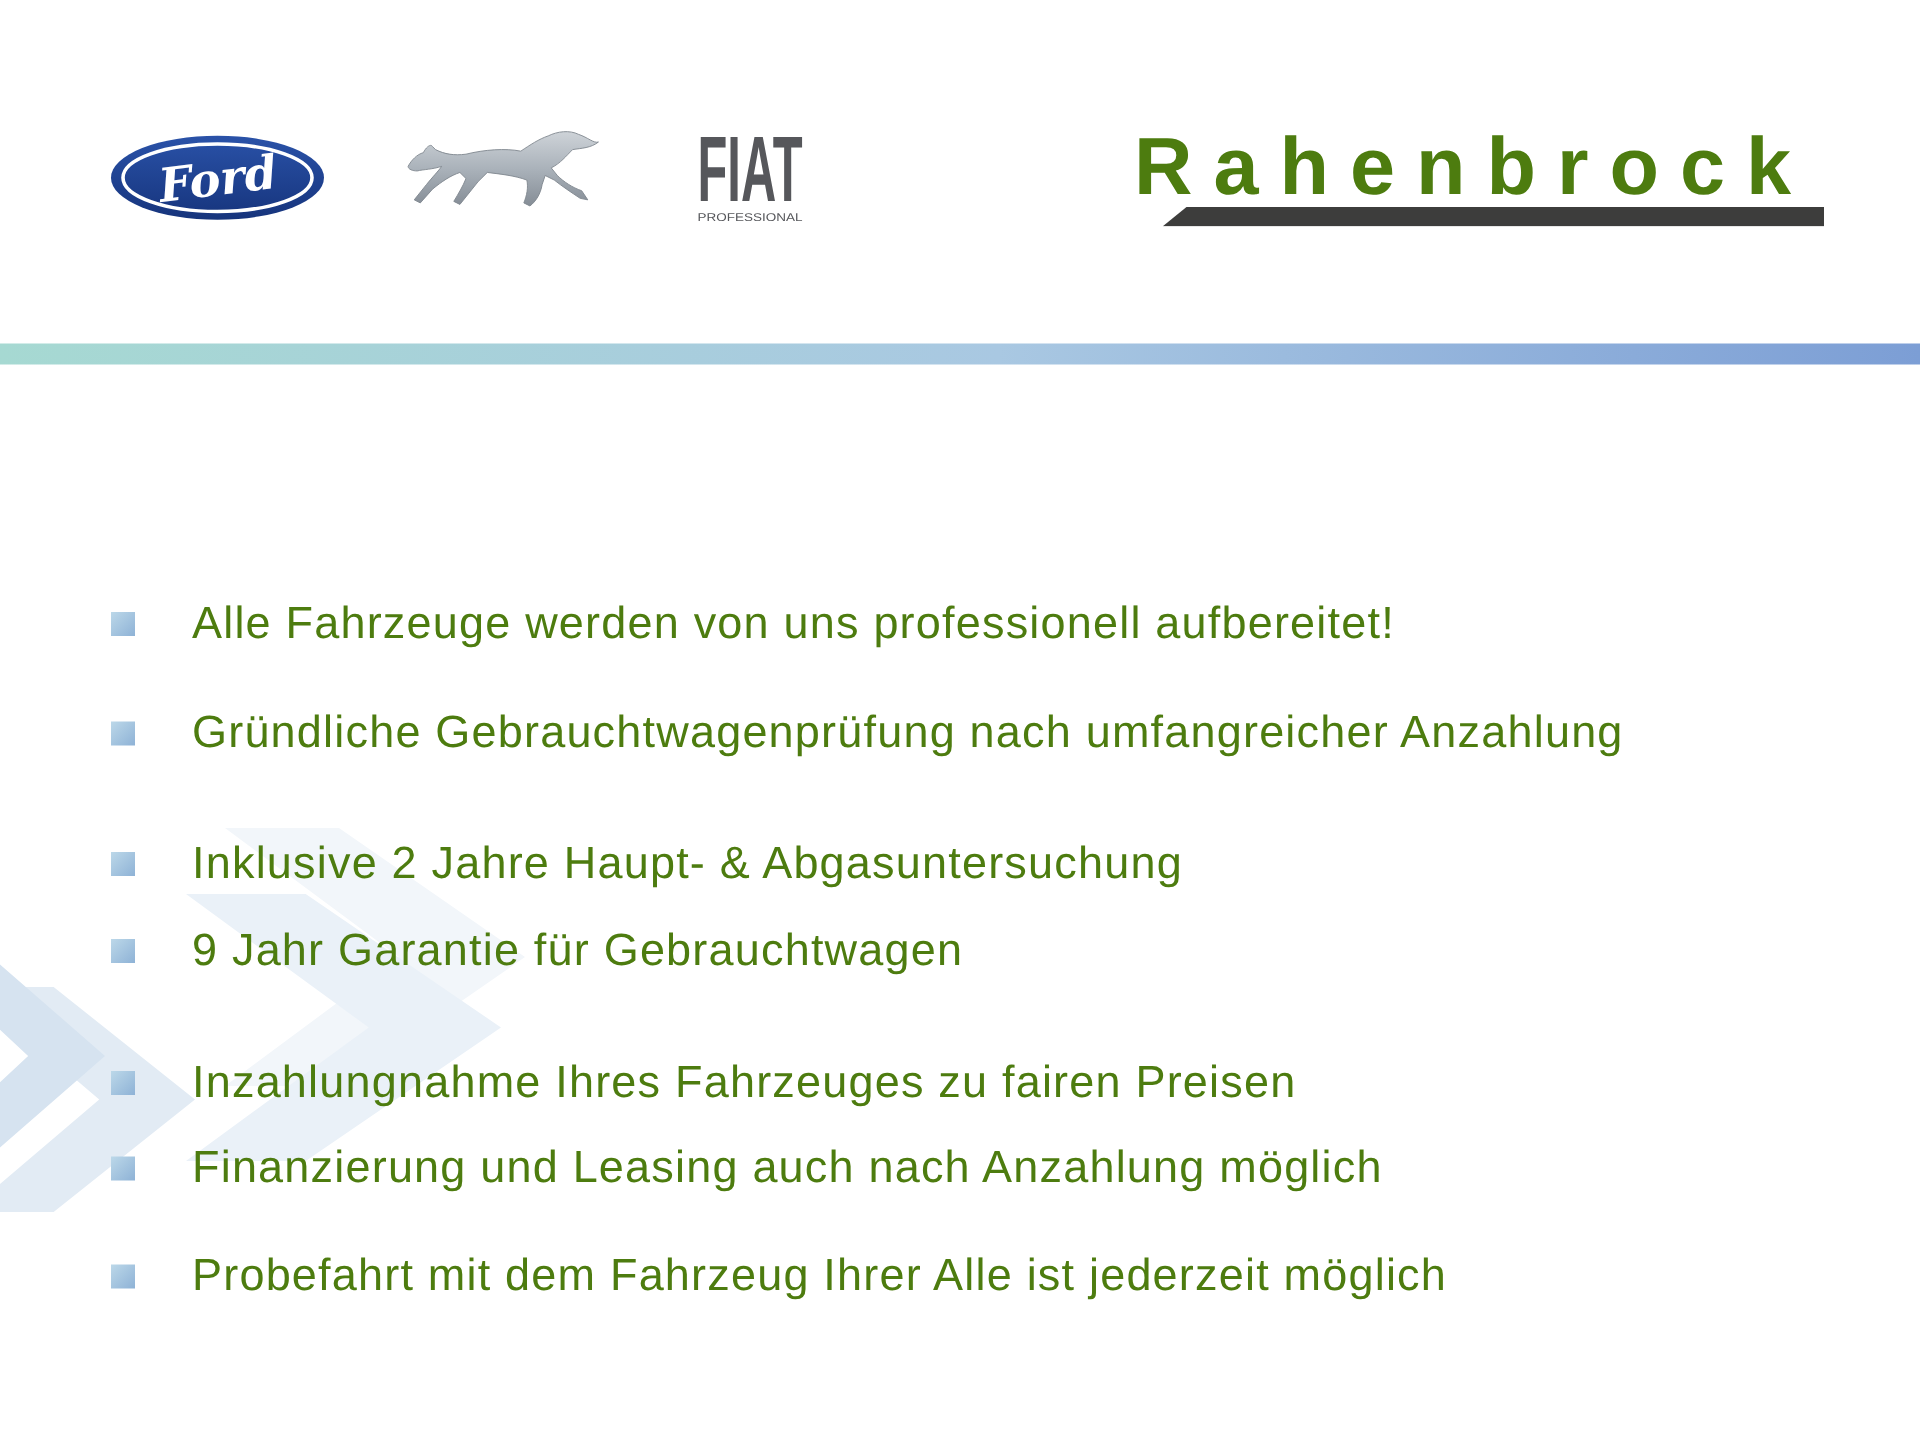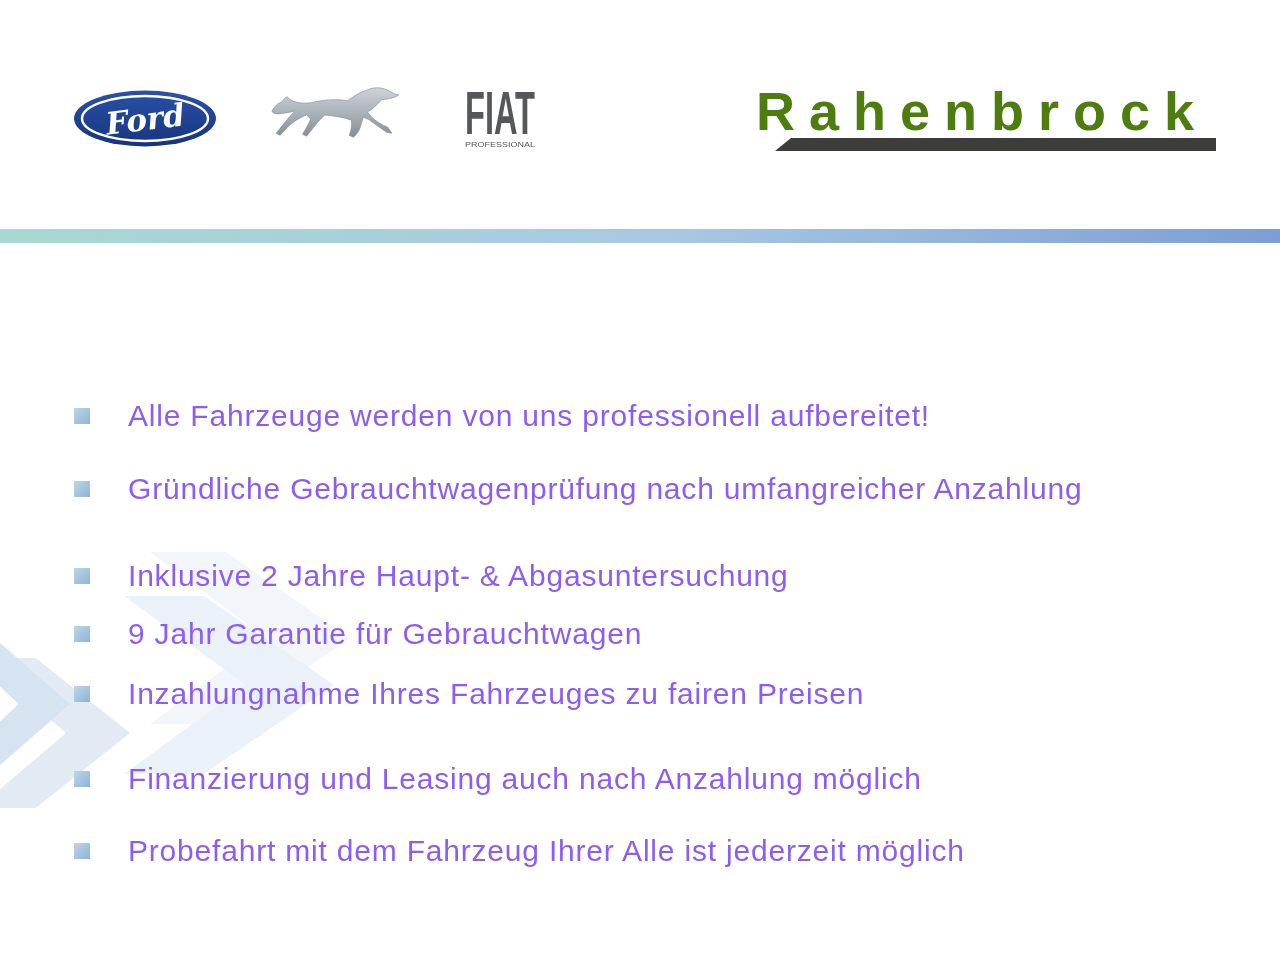--- a/index.html
+++ b/index.html
@@ -35,21 +35,21 @@
     background:linear-gradient(90deg,#b9e1da 0%,#a9cbe2 45%,#8ba3dc 100%);
     -webkit-background-clip:text;background-clip:text;color:transparent;}
   .heading-suffix{position:absolute;left:608px;top:6px;font-size:69px;font-weight:700;
     white-space:nowrap;transform:scaleX(0.84);transform-origin:left top;color:#39393b;}
 
   
   .benefits{position:absolute;left:74px;top:399px;width:1150px;}
   .benefit-row{position:absolute;left:0;height:34px;display:flex;align-items:center;}
   .bullet-square{width:16px;height:16px;margin-right:38px;flex:0 0 16px;
     background:linear-gradient(135deg,#bcd8e9 0%,#8eb2d6 100%);}
-  .benefit-text{font-size:30px;letter-spacing:0.8px;color:#8b5cf6;line-height:34px;white-space:nowrap;}
+  .benefit-text{font-size:30px;letter-spacing:0.8px;color:#4d7c0f;line-height:34px;white-space:nowrap;}
 </style>
 </head>
 <body>
 
 <div class="page">
 
   <div class="chev chev-d"></div>
   <div class="chev chev-c"></div>
   <div class="chev chev-b"></div>
   <div class="chev chev-a"></div>
@@ -132,21 +132,21 @@
         <span class="benefit-text">Gründliche Gebrauchtwagenprüfung nach umfangreicher Anzahlung</span>
       </div>
       <div class="benefit-row" style="top:160px">
         <span class="bullet-square"></span>
         <span class="benefit-text">Inklusive 2 Jahre Haupt- &amp; Abgasuntersuchung</span>
       </div>
       <div class="benefit-row" style="top:217.5px">
         <span class="bullet-square"></span>
         <span class="benefit-text">9 Jahr Garantie für Gebrauchtwagen</span>
       </div>
-      <div class="benefit-row" style="top:278px">
+      <div class="benefit-row" style="top:306px">
         <span class="bullet-square"></span>
         <span class="benefit-text">Inzahlungnahme Ihres Fahrzeuges zu fairen Preisen</span>
       </div>
       <div class="benefit-row" style="top:362.5px">
         <span class="bullet-square"></span>
         <span class="benefit-text">Finanzierung und Leasing auch nach Anzahlung möglich</span>
       </div>
       <div class="benefit-row" style="top:435px">
         <span class="bullet-square"></span>
         <span class="benefit-text">Probefahrt mit dem Fahrzeug Ihrer Alle ist jederzeit möglich</span>

